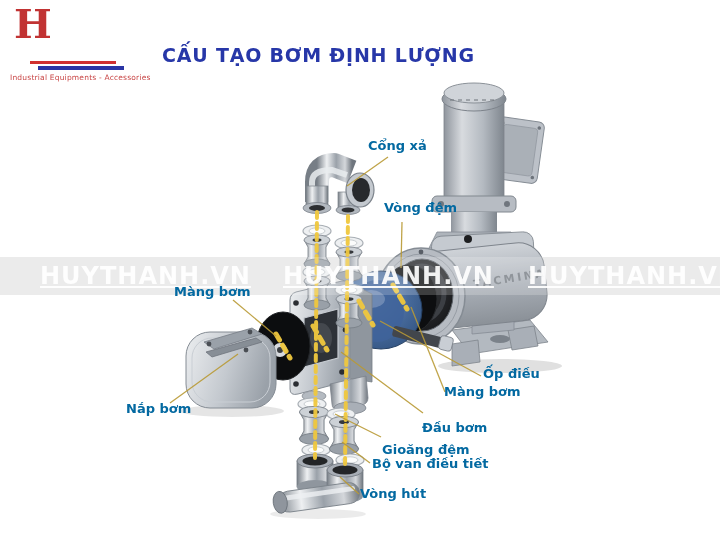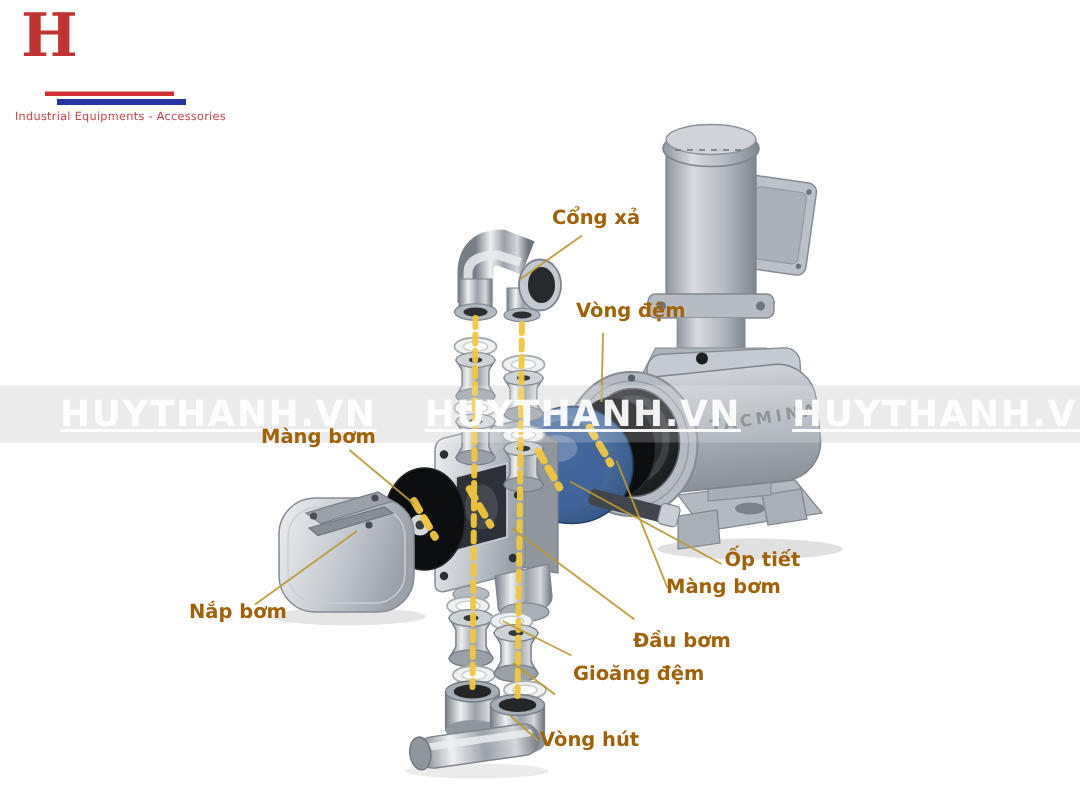--- a/index.html
+++ b/index.html
@@ -39,21 +39,21 @@
     font-size:7.5px;color:#c84545;white-space:nowrap;letter-spacing:0.2px;
   }
   
   .page-title{
     position:absolute;left:162px;top:44px;z-index:4;
     font-size:19px;font-weight:bold;letter-spacing:0.8px;color:#2737a8;white-space:nowrap;
   }
   
   .part-label{
     position:absolute;z-index:4;
-    font-size:13px;font-weight:bold;color:#a16207;white-space:nowrap;
+    font-size:13px;font-weight:bold;color:#0369a1;white-space:nowrap;
   }
   .lbl-cong-xa{left:368px;top:138px;}
   .lbl-vong-dem{left:384px;top:200px;text-align:center;}
   .lbl-mang-bom-left{left:174px;top:284px;}
   .lbl-nap-bom{left:126px;top:401px;text-align:right;}
   .lbl-op-mang{left:483px;top:366px;}
   .lbl-mang-bom-right{left:444px;top:384px;}
   .lbl-dau-bom{left:422px;top:420px;}
   .lbl-gioang-dem{left:382px;top:442px;}
   .lbl-bo-van{left:372px;top:456px;}
@@ -283,24 +283,26 @@
   <div class="wm-text wm-mid">HUYTHANH.VN</div>
   <div class="wm-text wm-right">HUYTHANH.VN</div>
 
   <div class="logo">
     <span class="logo-h">H</span>
     <div class="logo-line-red"></div>
     <div class="logo-line-blue"></div>
     <div class="logo-tagline">Industrial Equipments - Accessories</div>
   </div>
 
+  <div class="page-title">CẤU TẠO BƠM ĐỊNH LƯỢNG</div>
 
   <div class="part-label lbl-cong-xa">Cổng xả</div>
   <div class="part-label lbl-vong-dem">Vòng đệm</div>
   <div class="part-label lbl-mang-bom-left">Màng bơm</div>
   <div class="part-label lbl-nap-bom">Nắp bơm</div>
-  <div class="part-label lbl-op-mang">Ốp tiết</div>
+  <div class="part-label lbl-op-mang">Ốp điều</div>
   <div class="part-label lbl-mang-bom-right">Màng bơm</div>
   <div class="part-label lbl-dau-bom">Đầu bơm</div>
   <div class="part-label lbl-gioang-dem">Gioăng đệm</div>
+  <div class="part-label lbl-bo-van">Bộ van điều tiết</div>
   <div class="part-label lbl-cong-hut">Vòng hút</div>
 
 </div>
 
 </body></html>

